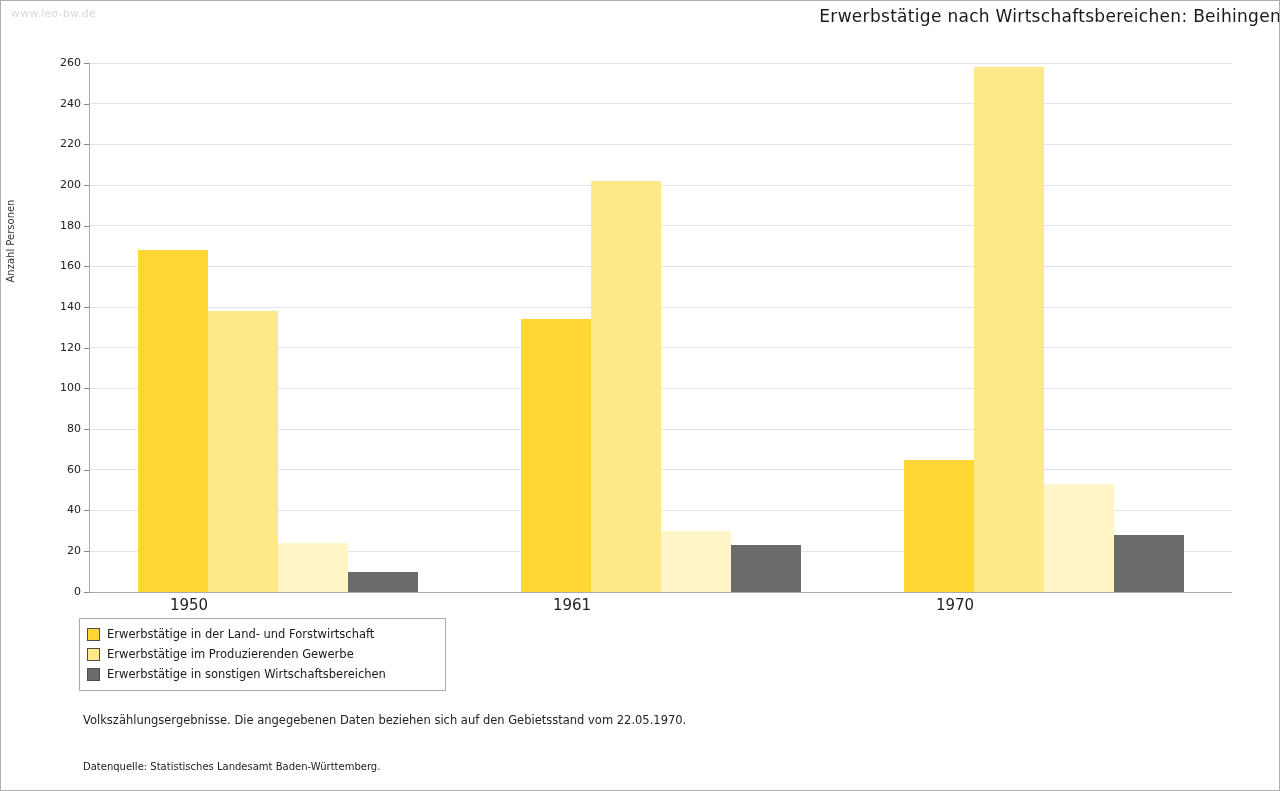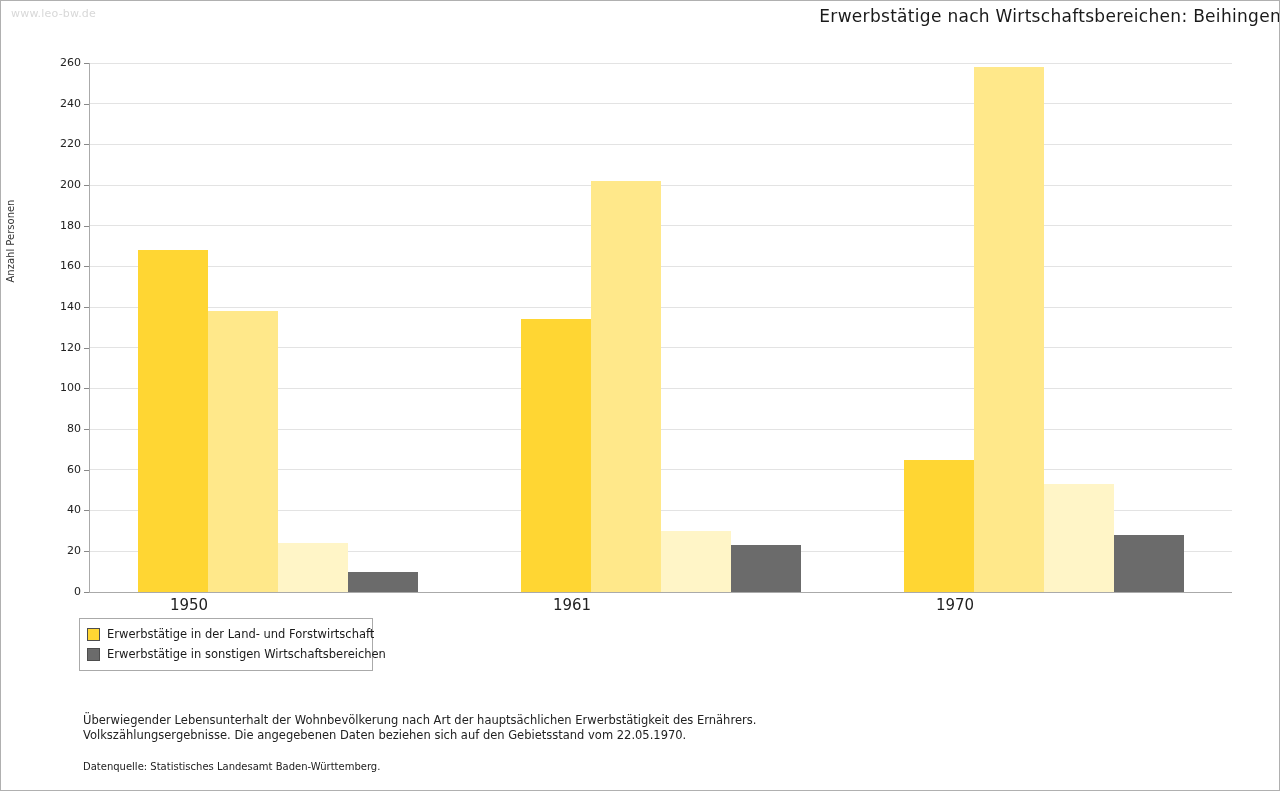--- a/index.html
+++ b/index.html
@@ -91,21 +91,21 @@
     font-size: 15px;
     color: #222222;
     text-align: center;
     width: 120px;
   }
   
   #legend {
     position: absolute;
     left: 78px;
     top: 617px;
-    width: 294px;
+    width: 367px;
     border: 1px solid #aaaaaa;
     background: #ffffff;
     padding: 5px 7px 6px 7px;
     box-sizing: border-box;
   }
   .legend-row {
     display: flex;
     align-items: center;
     height: 20px;
   }
@@ -218,24 +218,27 @@
   <div class="group-label" style="left:128px; top:595px">1950</div>
   <div class="group-label" style="left:511px; top:595px">1961</div>
   <div class="group-label" style="left:894px; top:595px">1970</div>
 
   <div id="legend">
     <div class="legend-row">
       <span class="legend-swatch" style="background:#ffd633"></span>
       <span class="legend-text">Erwerbstätige in der Land- und Forstwirtschaft</span>
     </div>
     <div class="legend-row">
+      <span class="legend-swatch" style="background:#ffe88a"></span>
+      <span class="legend-text">Erwerbstätige im Produzierenden Gewerbe</span>
+    </div>
+    <div class="legend-row">
       <span class="legend-swatch" style="background:#6b6b6b"></span>
       <span class="legend-text">Erwerbstätige in sonstigen Wirtschaftsbereichen</span>
     </div>
   </div>
 
   <div id="footnotes">
-    <div class="footnote">Überwiegender Lebensunterhalt der Wohnbevölkerung nach Art der hauptsächlichen Erwerbstätigkeit des Ernährers.</div>
     <div class="footnote">Volkszählungsergebnisse. Die angegebenen Daten beziehen sich auf den Gebietsstand vom 22.05.1970.</div>
   </div>
   <div id="source">Datenquelle: Statistisches Landesamt Baden-Württemberg.</div>
 
 </div>
 
 </body></html>

